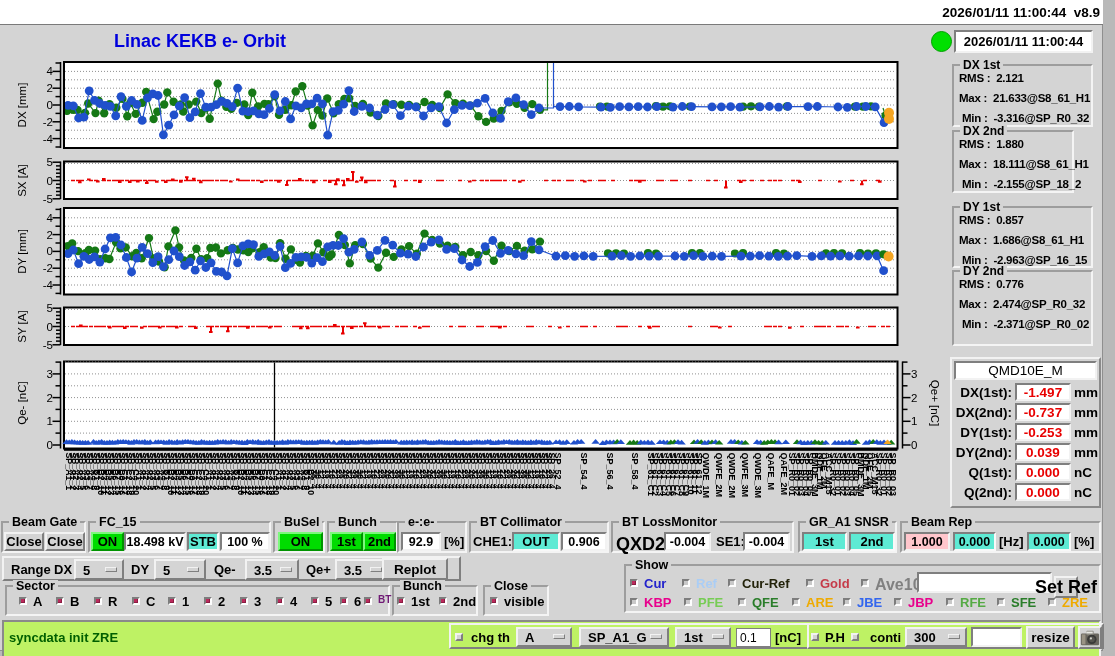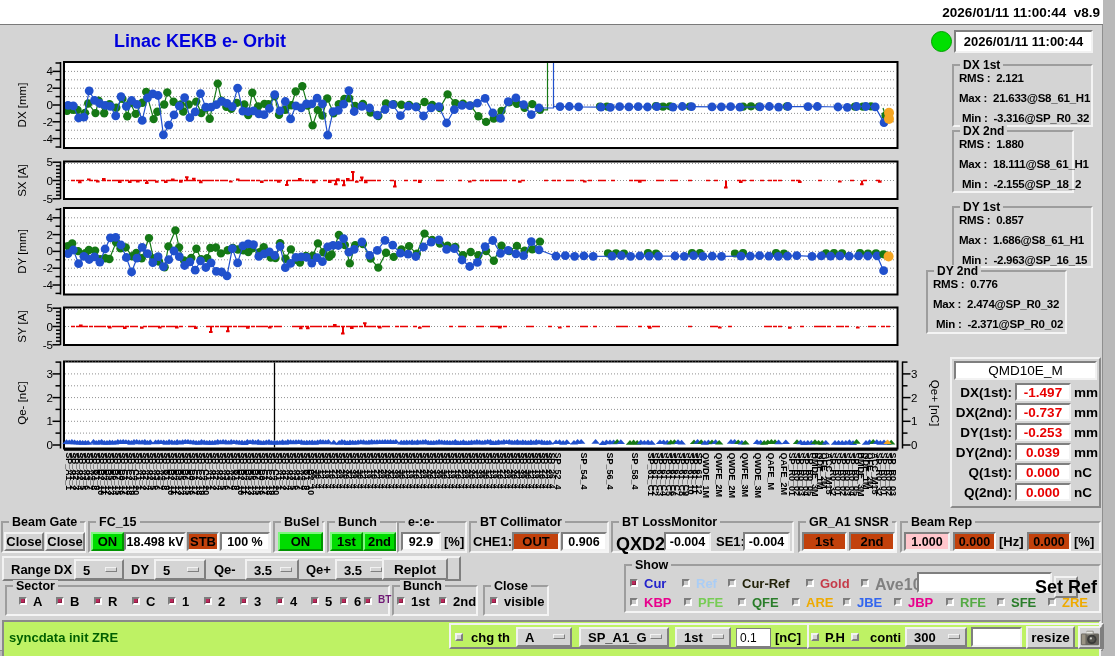--- a/index.html
+++ b/index.html
@@ -2,21 +2,21 @@
 <html><head><meta charset="utf-8"><style>
 *{margin:0;padding:0;box-sizing:border-box}
 html,body{width:1115px;height:656px;overflow:hidden}
 body{font-family:"Liberation Sans",sans-serif;background:#b9b9b9;position:relative}
 .abs{position:absolute}
 .win{left:0;top:0;width:1103px;height:651px;background:#d4d4d4;border-right:1px solid #8f8f8f;border-bottom:1px solid #8f8f8f}
 .topbar{left:0;top:0;width:1103px;height:25px;background:#fff;border-bottom:1px solid #7a7a7a}
 .b{font-weight:bold}
 .raised{background:#d4d4d4;border-top:2px solid #f2f2f2;border-left:2px solid #f2f2f2;border-right:2px solid #7f7f7f;border-bottom:2px solid #7f7f7f}
 .sunkenw{background:#fff;border-top:2px solid #7f7f7f;border-left:2px solid #7f7f7f;border-right:2px solid #f2f2f2;border-bottom:2px solid #f2f2f2}
-.sunkeng{background:#c2410c;border-top:2px solid #7f7f7f;border-left:2px solid #7f7f7f;border-right:2px solid #f8f8f8;border-bottom:2px solid #f8f8f8}
+.sunkeng{background:#5eead4;border-top:2px solid #7f7f7f;border-left:2px solid #7f7f7f;border-right:2px solid #f8f8f8;border-bottom:2px solid #f8f8f8}
 .btn{display:flex;align-items:center;justify-content:center;font-weight:bold;font-size:13px;color:#000;white-space:nowrap}
 .grp{border:2px solid;border-color:#9d9d9d #f4f4f4 #f4f4f4 #9d9d9d}
 .grplab{position:absolute;top:-7px;left:6px;background:#d4d4d4;padding:0 3px;font-weight:bold;font-size:12.5px;line-height:13px;height:13px;white-space:nowrap}
 .green{background:#00dc00;border-top:2px solid #7cf87c;border-left:2px solid #7cf87c;border-right:2px solid #009300;border-bottom:2px solid #009300}
 .ebox{background:#fff;border-top:2px solid #7f7f7f;border-left:2px solid #7f7f7f;border-right:2px solid #f2f2f2;border-bottom:2px solid #f2f2f2;display:flex;align-items:center;justify-content:center;font-weight:bold;font-size:12.5px;white-space:nowrap}
 .pink{background:#ffc6cc}
 .cb{display:inline-block;width:8px;height:8px;border-top:2px solid #7d7d7d;border-left:2px solid #7d7d7d;border-right:2px solid #fefefe;border-bottom:2px solid #fefefe;background:#c9c9c9}
 .cbon{background:#bb2a5c;box-shadow:inset -1px -1px 0 #8c1c42}
 .cbr{display:inline-block;width:8px;height:8px;border-top:2px solid #f2f2f2;border-left:2px solid #f2f2f2;border-right:2px solid #7f7f7f;border-bottom:2px solid #7f7f7f;background:#d4d4d4}
 .opt{background:#d4d4d4;border-top:2px solid #f2f2f2;border-left:2px solid #f2f2f2;border-right:2px solid #7f7f7f;border-bottom:2px solid #7f7f7f;font-weight:bold;font-size:13px}
@@ -1037,21 +1037,21 @@
     <div class="statlab" style="position:absolute;left:5px;top:6px">RMS :  1.880</div>
     <div class="statlab" style="position:absolute;left:5px;top:26px">Max :  18.111@S8_61_H1</div>
     <div class="statlab" style="position:absolute;left:5px;top:46px"> Min :  -2.155@SP_18_2</div>
   </div>
 <div class="abs grp" style="left:952px;top:206px;width:141px;height:62px">
     <span class="grplab" style="font-size:12px">DY 1st</span>
     <div class="statlab" style="position:absolute;left:5px;top:6px">RMS :  0.857</div>
     <div class="statlab" style="position:absolute;left:5px;top:26px">Max :  1.686@S8_61_H1</div>
     <div class="statlab" style="position:absolute;left:5px;top:46px"> Min :  -2.963@SP_16_15</div>
   </div>
-<div class="abs grp" style="left:926px;top:270px;width:141px;height:64px">
+<div class="abs grp" style="left:952px;top:270px;width:141px;height:76px">
     <span class="grplab" style="font-size:12px">DY 2nd</span>
     <div class="statlab" style="position:absolute;left:5px;top:6px">RMS :  0.776</div>
     <div class="statlab" style="position:absolute;left:5px;top:26px">Max :  2.474@SP_R0_32</div>
     <div class="statlab" style="position:absolute;left:5px;top:46px"> Min :  -2.371@SP_R0_02</div>
   </div>
 <div class="abs" style="left:950px;top:357px;width:151px;height:151px;border:2px solid;border-color:#f2f2f2 #8a8a8a #8a8a8a #f2f2f2">
     <div class="abs sunkenw" style="left:2px;top:2px;width:143px;height:19px;display:flex;align-items:center;justify-content:center;font-weight:normal;font-size:13.5px">QMD10E_M</div>
     <div class="abs b" style="right:87px;top:26px;font-size:13.5px">DX(1st):</div>
     <div class="abs sunkenw" style="left:63px;top:24px;width:56px;height:18px;display:flex;align-items:center;justify-content:center;font-weight:bold;font-size:13.5px;color:#e80000">-1.497</div>
     <div class="abs b" style="left:122px;top:26px;font-size:13.5px">mm</div>

